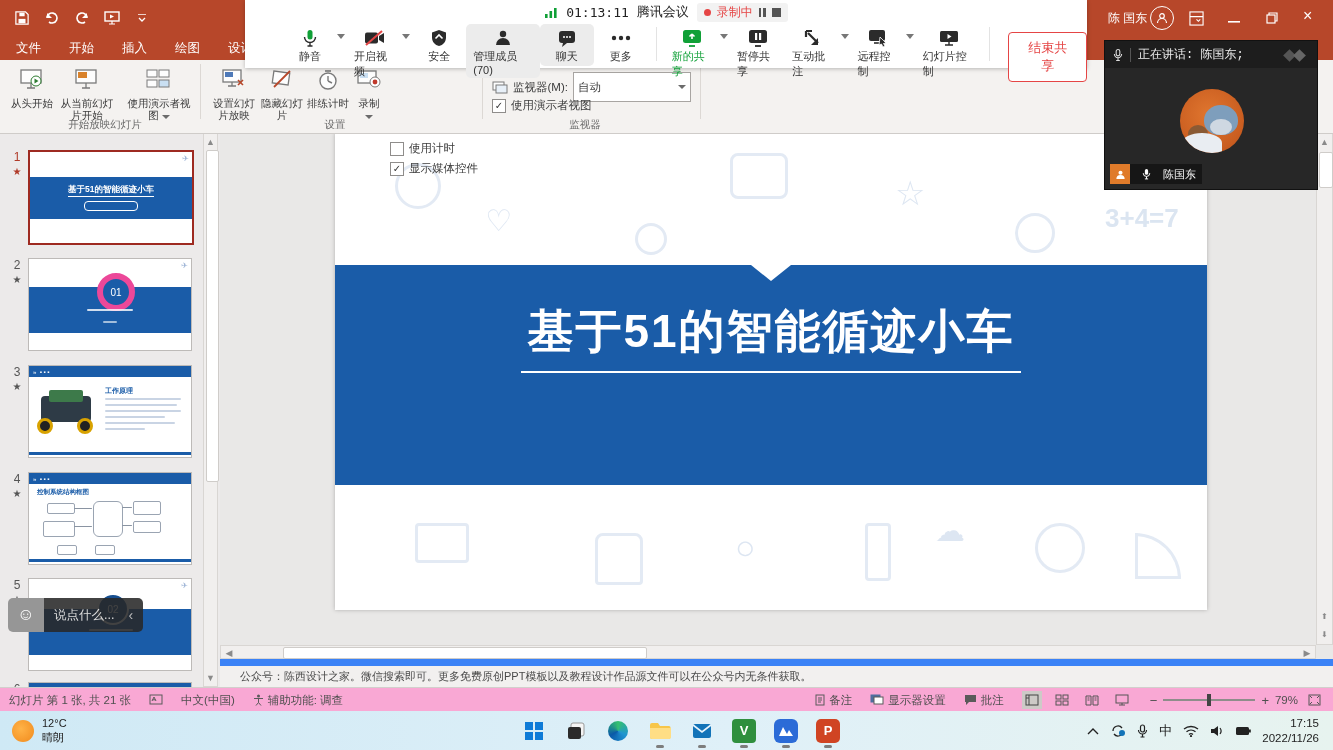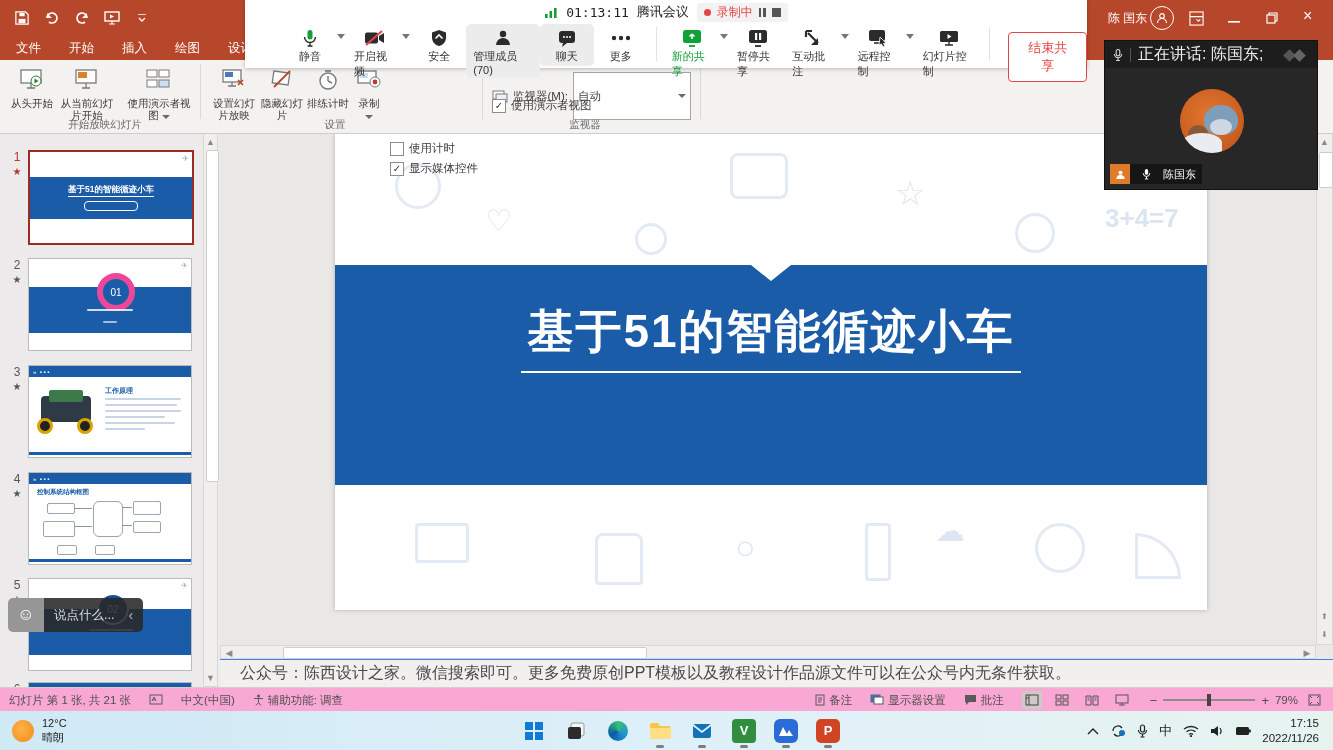--- a/index.html
+++ b/index.html
@@ -42,22 +42,22 @@
   .stitle{position:absolute;left:0;top:168px;width:872px;text-align:center;color:#fff;font-size:46px;font-weight:bold;letter-spacing:2px;}
   .sunder{position:absolute;left:186px;top:238px;width:500px;height:2px;background:#ffffff;}
   .sbadge{position:absolute;left:321px;top:297px;width:230px;height:32px;border:1.5px solid #fff;border-radius:17px;
           color:#fff;font-size:16px;letter-spacing:5px;display:flex;align-items:center;justify-content:center;}
   .doo{position:absolute;color:#dde6f2;pointer-events:none;}
   .ring{border:3px solid #e3eaf4;border-radius:50%;}
   
   .sb{background:#f1efee;border:1px solid #d9d6d3;box-sizing:border-box;}
   .sb-thumb{background:#ffffff;border:1px solid #cfccc9;border-radius:2px;}
   .sb-arrow{color:#8a8a8a;font-size:9px;display:flex;align-items:center;justify-content:center;}
-  .notesbar{left:220px;top:659px;width:1113px;height:28px;background:#f2f0ef;border-top:1px solid #3b82f6;z-index:2;
-            font-size:16px;color:#4a4a4a;display:flex;align-items:center;padding-left:20px;box-sizing:border-box;}
+  .notesbar{left:220px;top:659px;width:1113px;height:28px;background:#f2f0ef;border-top:7px solid #3b82f6;z-index:2;
+            font-size:11px;color:#4a4a4a;display:flex;align-items:center;padding-left:20px;box-sizing:border-box;}
   .statusbar{left:0;top:687px;width:1333px;height:24px;background:#f9a8d4;border-top:1px solid #d2cfcc;z-index:2;
              display:flex;align-items:center;font-size:11.5px;color:#4f4f4f;}
   .st-item{display:flex;align-items:center;gap:4px;padding:0 9px;height:100%;}
   .viewico{width:20px;height:18px;display:flex;align-items:center;justify-content:center;color:#5a5a5a;}
   .viewico.on{background:#cdcac7;}
   
   .taskbar{left:0;top:711px;width:1333px;height:39px;z-index:30;
            background:linear-gradient(90deg,#cfe9f5,#dff0f8 55%,#e7f3ef);display:flex;align-items:center;}
   .tk-ico{width:24px;height:24px;border-radius:4px;display:flex;align-items:center;justify-content:center;position:relative;}
   .run:after{content:"";position:absolute;bottom:-5px;left:8px;width:8px;height:3px;border-radius:2px;background:#7d7d7d;}
@@ -69,21 +69,21 @@
   .m-btnrow{position:absolute;left:38px;top:24px;height:42px;display:flex;align-items:flex-start;}
   .mbtn{display:flex;flex-direction:column;align-items:center;justify-content:flex-start;font-size:11px;color:#333;
         padding:3px 7px 2px;border-radius:5px;min-width:40px;}
   .mbtn .ic{height:22px;display:flex;align-items:center;justify-content:center;}
   .mbtn.hl{background:#ececec;}
   .mcaret{width:0;height:0;border-left:4px solid transparent;border-right:4px solid transparent;border-top:5px solid #777;margin:10px 2px 0 0;}
   .msep{width:1px;height:34px;background:#e3e3e3;margin:3px 8px 0;}
   .endshare{margin:8px 0 0 10px;border:1px solid #e54545;color:#e54545;font-size:13px;border-radius:4px;padding:6px 14px;background:#fff;}
   
   .videowin{left:1104px;top:40px;width:214px;height:150px;z-index:50;border:1px solid #111;box-sizing:border-box;background:#272727;}
-  .v-top{position:absolute;left:0;top:0;width:100%;height:27px;background:#1d1d1d;display:flex;align-items:center;gap:7px;padding:0 8px;box-sizing:border-box;color:#eee;font-size:16px;}
+  .v-top{position:absolute;left:0;top:0;width:100%;height:27px;background:#1d1d1d;display:flex;align-items:center;gap:7px;padding:0 8px;box-sizing:border-box;color:#eee;font-size:12px;font-family:Liberation Mono, monospace;}
   .v-name{position:absolute;left:5px;bottom:5px;height:20px;display:flex;align-items:center;background:rgba(20,20,20,.85);color:#fff;font-size:11px;padding-right:6px;gap:12px;}
   .avatar{position:absolute;left:75px;top:48px;width:64px;height:64px;border-radius:50%;
           background:radial-gradient(circle at 45% 40%,#e0762f 0%,#c95d20 70%,#b44e18 100%);overflow:hidden;}
   
   .chatbub{left:8px;top:598px;height:34px;z-index:45;display:flex;align-items:center;}
   .emojibox{width:36px;height:34px;background:#969696;border-radius:5px 0 0 5px;display:flex;align-items:center;justify-content:center;color:#fff;font-size:17px;}
   .chatfield{height:34px;background:rgba(40,40,40,.88);color:#ddd;font-size:12.5px;display:flex;align-items:center;
              padding:0 10px;gap:14px;border-radius:0 5px 5px 0;}
   svg{display:block;}
 </style>
@@ -253,21 +253,21 @@
     </div>
     <div class="rgroupline" style="left:482px;"></div>
     <div class="glabel" style="left:290px;width:90px;">设置</div>
 
     <div class="chk abs" style="left:492px;top:12px;">
       <svg width="16" height="13" viewBox="0 0 16 13">
           <rect x="1" y="1" width="11" height="8" fill="#fdfdfd" stroke="#7a7a7a"></rect>
           <rect x="4" y="4" width="11" height="8" fill="#e8f0f8" stroke="#7a7a7a"></rect>
         </svg>
       <span>监视器(M):</span>
-      <span style="width:108px;height:18px;background:#fff;border:1px solid #a8a5a2;display:inline-flex;align-items:center;justify-content:space-between;padding:14px 4px;">
+      <span style="width:108px;height:18px;background:#fff;border:1px solid #a8a5a2;display:inline-flex;align-items:center;justify-content:space-between;padding:5px 4px;">
         <span>自动</span>
         <span class="caret"></span>
       </span>
     </div>
     <div class="chk abs" style="left:492px;top:38px;">
       <span class="box">
           <span class="tick">✓</span>
         </span>
       <span>使用演示者视图</span>
     </div>

